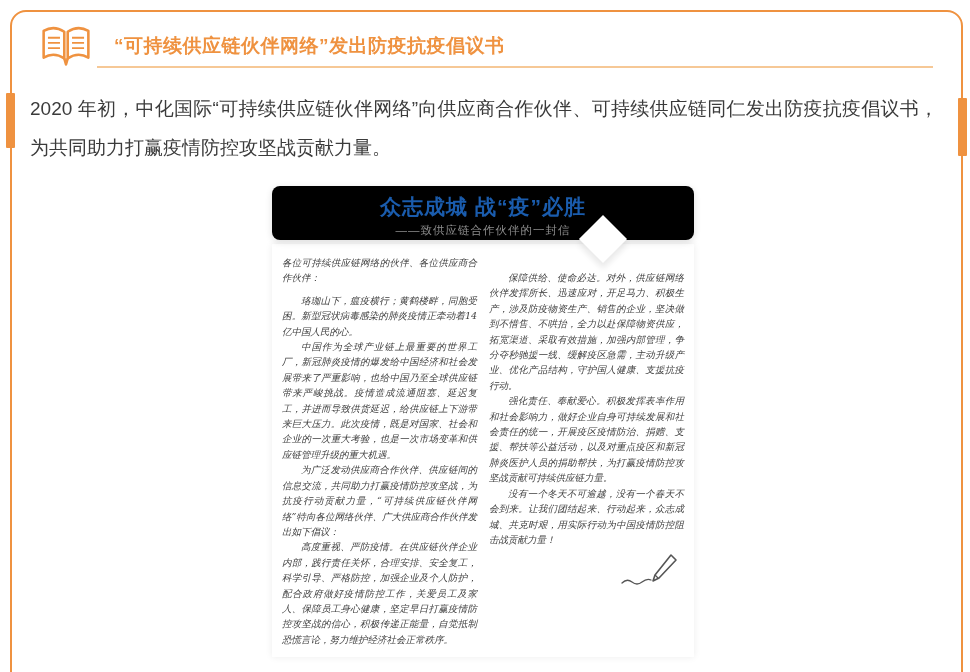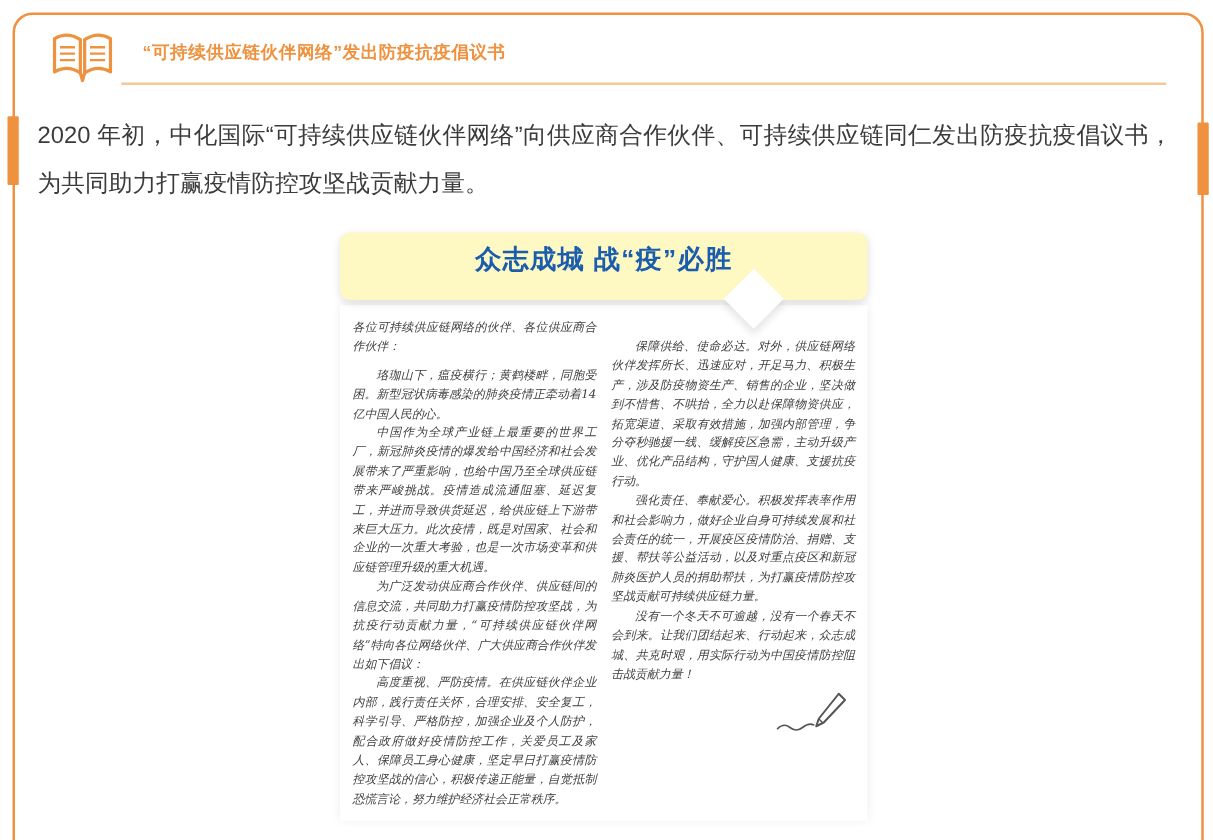--- a/index.html
+++ b/index.html
@@ -12,35 +12,35 @@
     position:absolute;left:10px;top:10px;width:949px;height:720px;
     border:2px solid #EF9240;border-radius:16px;pointer-events:none;
   }
   .accent-bar{position:absolute;background:#EF9240;border-radius:1px;}
   .accent-left{left:6px;top:93px;width:9px;height:55px;}
   .accent-right{left:958px;top:98px;width:9px;height:58px;}
 
   
   .header-icon{position:absolute;left:37px;top:24px;width:58px;height:43px;}
   .header-title{
-    position:absolute;left:114px;top:33px;font-size:14px;font-weight:bold;
+    position:absolute;left:114px;top:33px;font-size:19px;font-weight:bold;
     color:#EF9240;letter-spacing:0.5px;white-space:nowrap;
   }
   .header-underline{position:absolute;left:97px;top:66px;width:836px;height:2px;background:#F6C896;}
 
   
   .intro{
     position:absolute;left:30px;top:89px;width:908px;
     font-size:19px;line-height:39px;color:#3B3B3B;text-align:justify;
   }
 
   
   .letter{position:absolute;left:272px;top:186px;width:422px;}
   .bubble{
-    position:relative;z-index:3;background:#fef9c3;border-radius:8px;
+    position:relative;z-index:3;background:#000000;border-radius:8px;
     height:54px;box-shadow:0 2px 7px rgba(0,0,0,0.13);text-align:center;
   }
   .bubble-title{
     padding-top:7px;font-size:21px;font-weight:bold;color:#1A5CAD;letter-spacing:1px;
   }
   .bubble-subtitle{font-size:11.5px;color:#8E8E8E;margin-top:2px;letter-spacing:1px;}
   .bubble-notch{
     position:absolute;z-index:2;left:314px;top:36px;width:34px;height:34px;
     background:#ffffff;transform:rotate(45deg);
     box-shadow:4px 4px 6px rgba(0,0,0,0.09);
@@ -79,20 +79,21 @@
     <path d="M11 16 H25 M11 22 H25 M11 28 H25 M39 16 H53 M39 22 H53 M39 28 H53" stroke="#EF9240" stroke-width="2.2"></path>
   </svg>
   <div class="header-title">“可持续供应链伙伴网络”发出防疫抗疫倡议书</div>
   <div class="header-underline"></div>
 
   <div class="intro">2020 年初，中化国际“可持续供应链伙伴网络”向供应商合作伙伴、可持续供应链同仁发出防疫抗疫倡议书，为共同助力打赢疫情防控攻坚战贡献力量。</div>
 
   <div class="letter">
     <div class="bubble">
       <div class="bubble-title">众志成城 战“疫”必胜</div>
+      <div class="bubble-subtitle">——致供应链合作伙伴的一封信</div>
       <div class="bubble-notch"></div>
     </div>
 
     <div class="page">
       <div class="col col-left">
           <p class="lp first">各位可持续供应链网络的伙伴、各位供应商合作伙伴：</p>
           <p class="lp">珞珈山下，瘟疫横行；黄鹤楼畔，同胞受困。新型冠状病毒感染的肺炎疫情正牵动着14亿中国人民的心。</p>
           <p class="lp">中国作为全球产业链上最重要的世界工厂，新冠肺炎疫情的爆发给中国经济和社会发展带来了严重影响，也给中国乃至全球供应链带来严峻挑战。疫情造成流通阻塞、延迟复工，并进而导致供货延迟，给供应链上下游带来巨大压力。此次疫情，既是对国家、社会和企业的一次重大考验，也是一次市场变革和供应链管理升级的重大机遇。</p>
           <p class="lp">为广泛发动供应商合作伙伴、供应链间的信息交流，共同助力打赢疫情防控攻坚战，为抗疫行动贡献力量，“可持续供应链伙伴网络”特向各位网络伙伴、广大供应商合作伙伴发出如下倡议：</p>
           <p class="lp">高度重视、严防疫情。在供应链伙伴企业内部，践行责任关怀，合理安排、安全复工，科学引导、严格防控，加强企业及个人防护，配合政府做好疫情防控工作，关爱员工及家人、保障员工身心健康，坚定早日打赢疫情防控攻坚战的信心，积极传递正能量，自觉抵制恐慌言论，努力维护经济社会正常秩序。</p>

